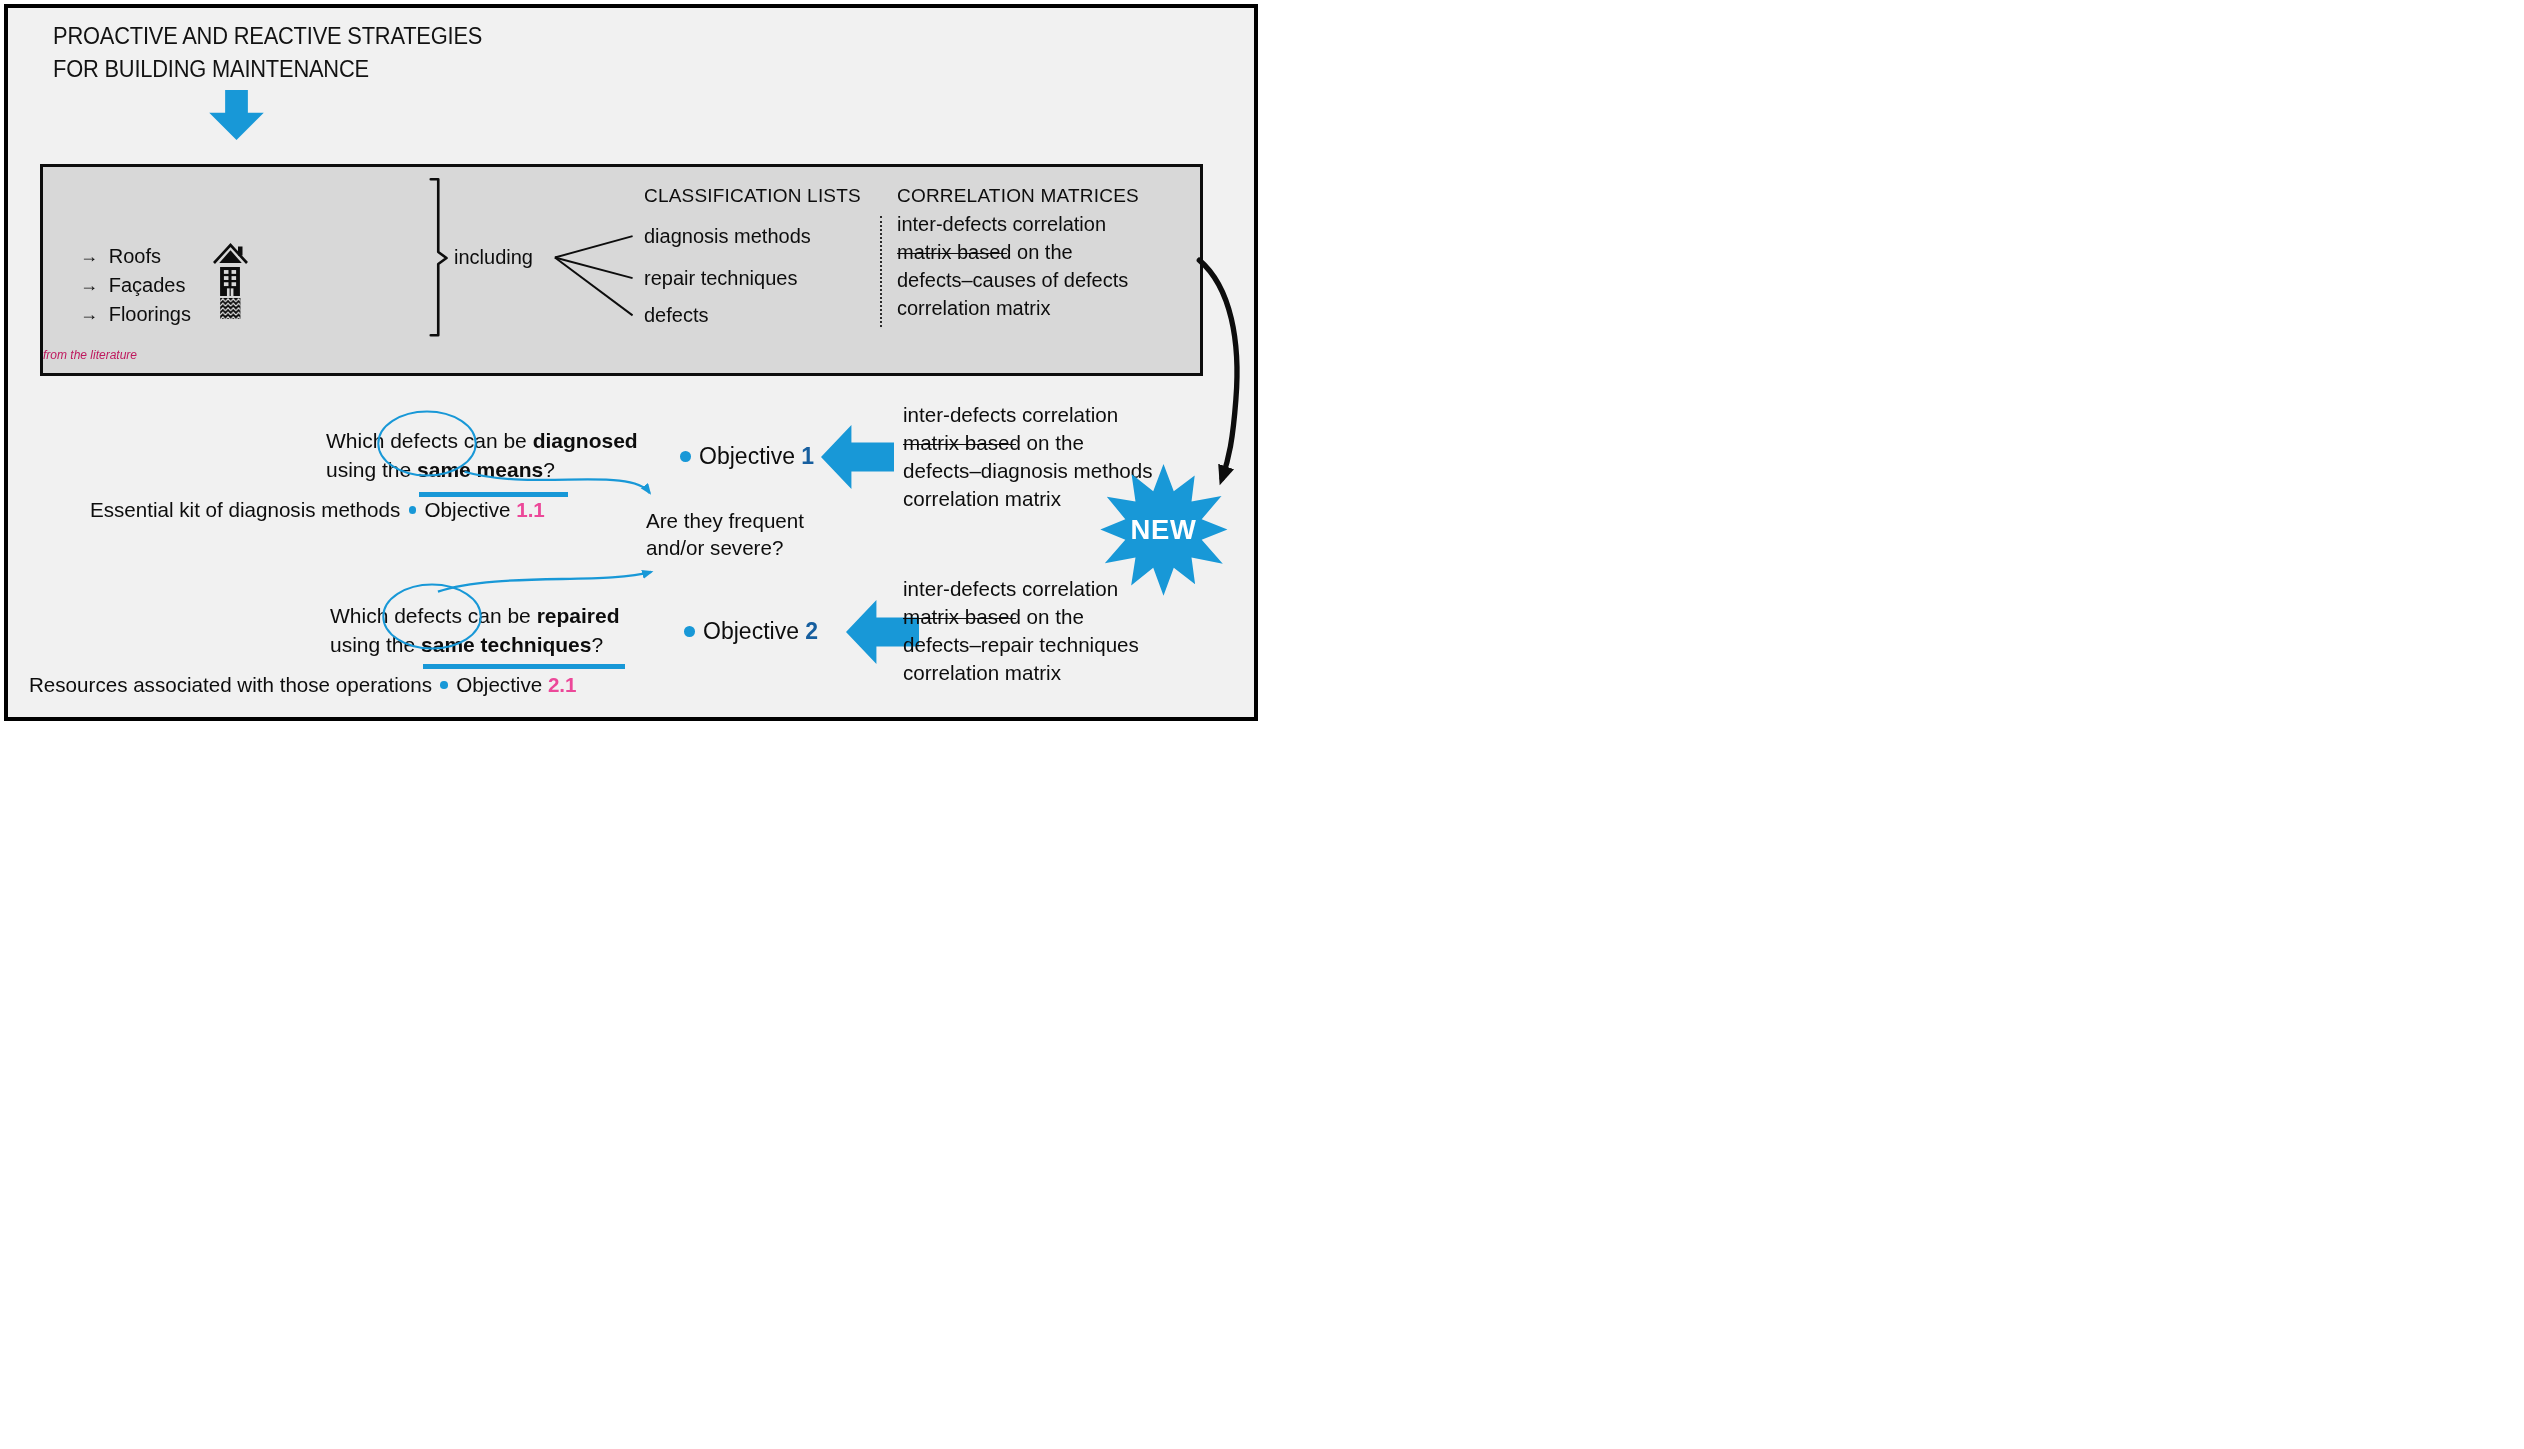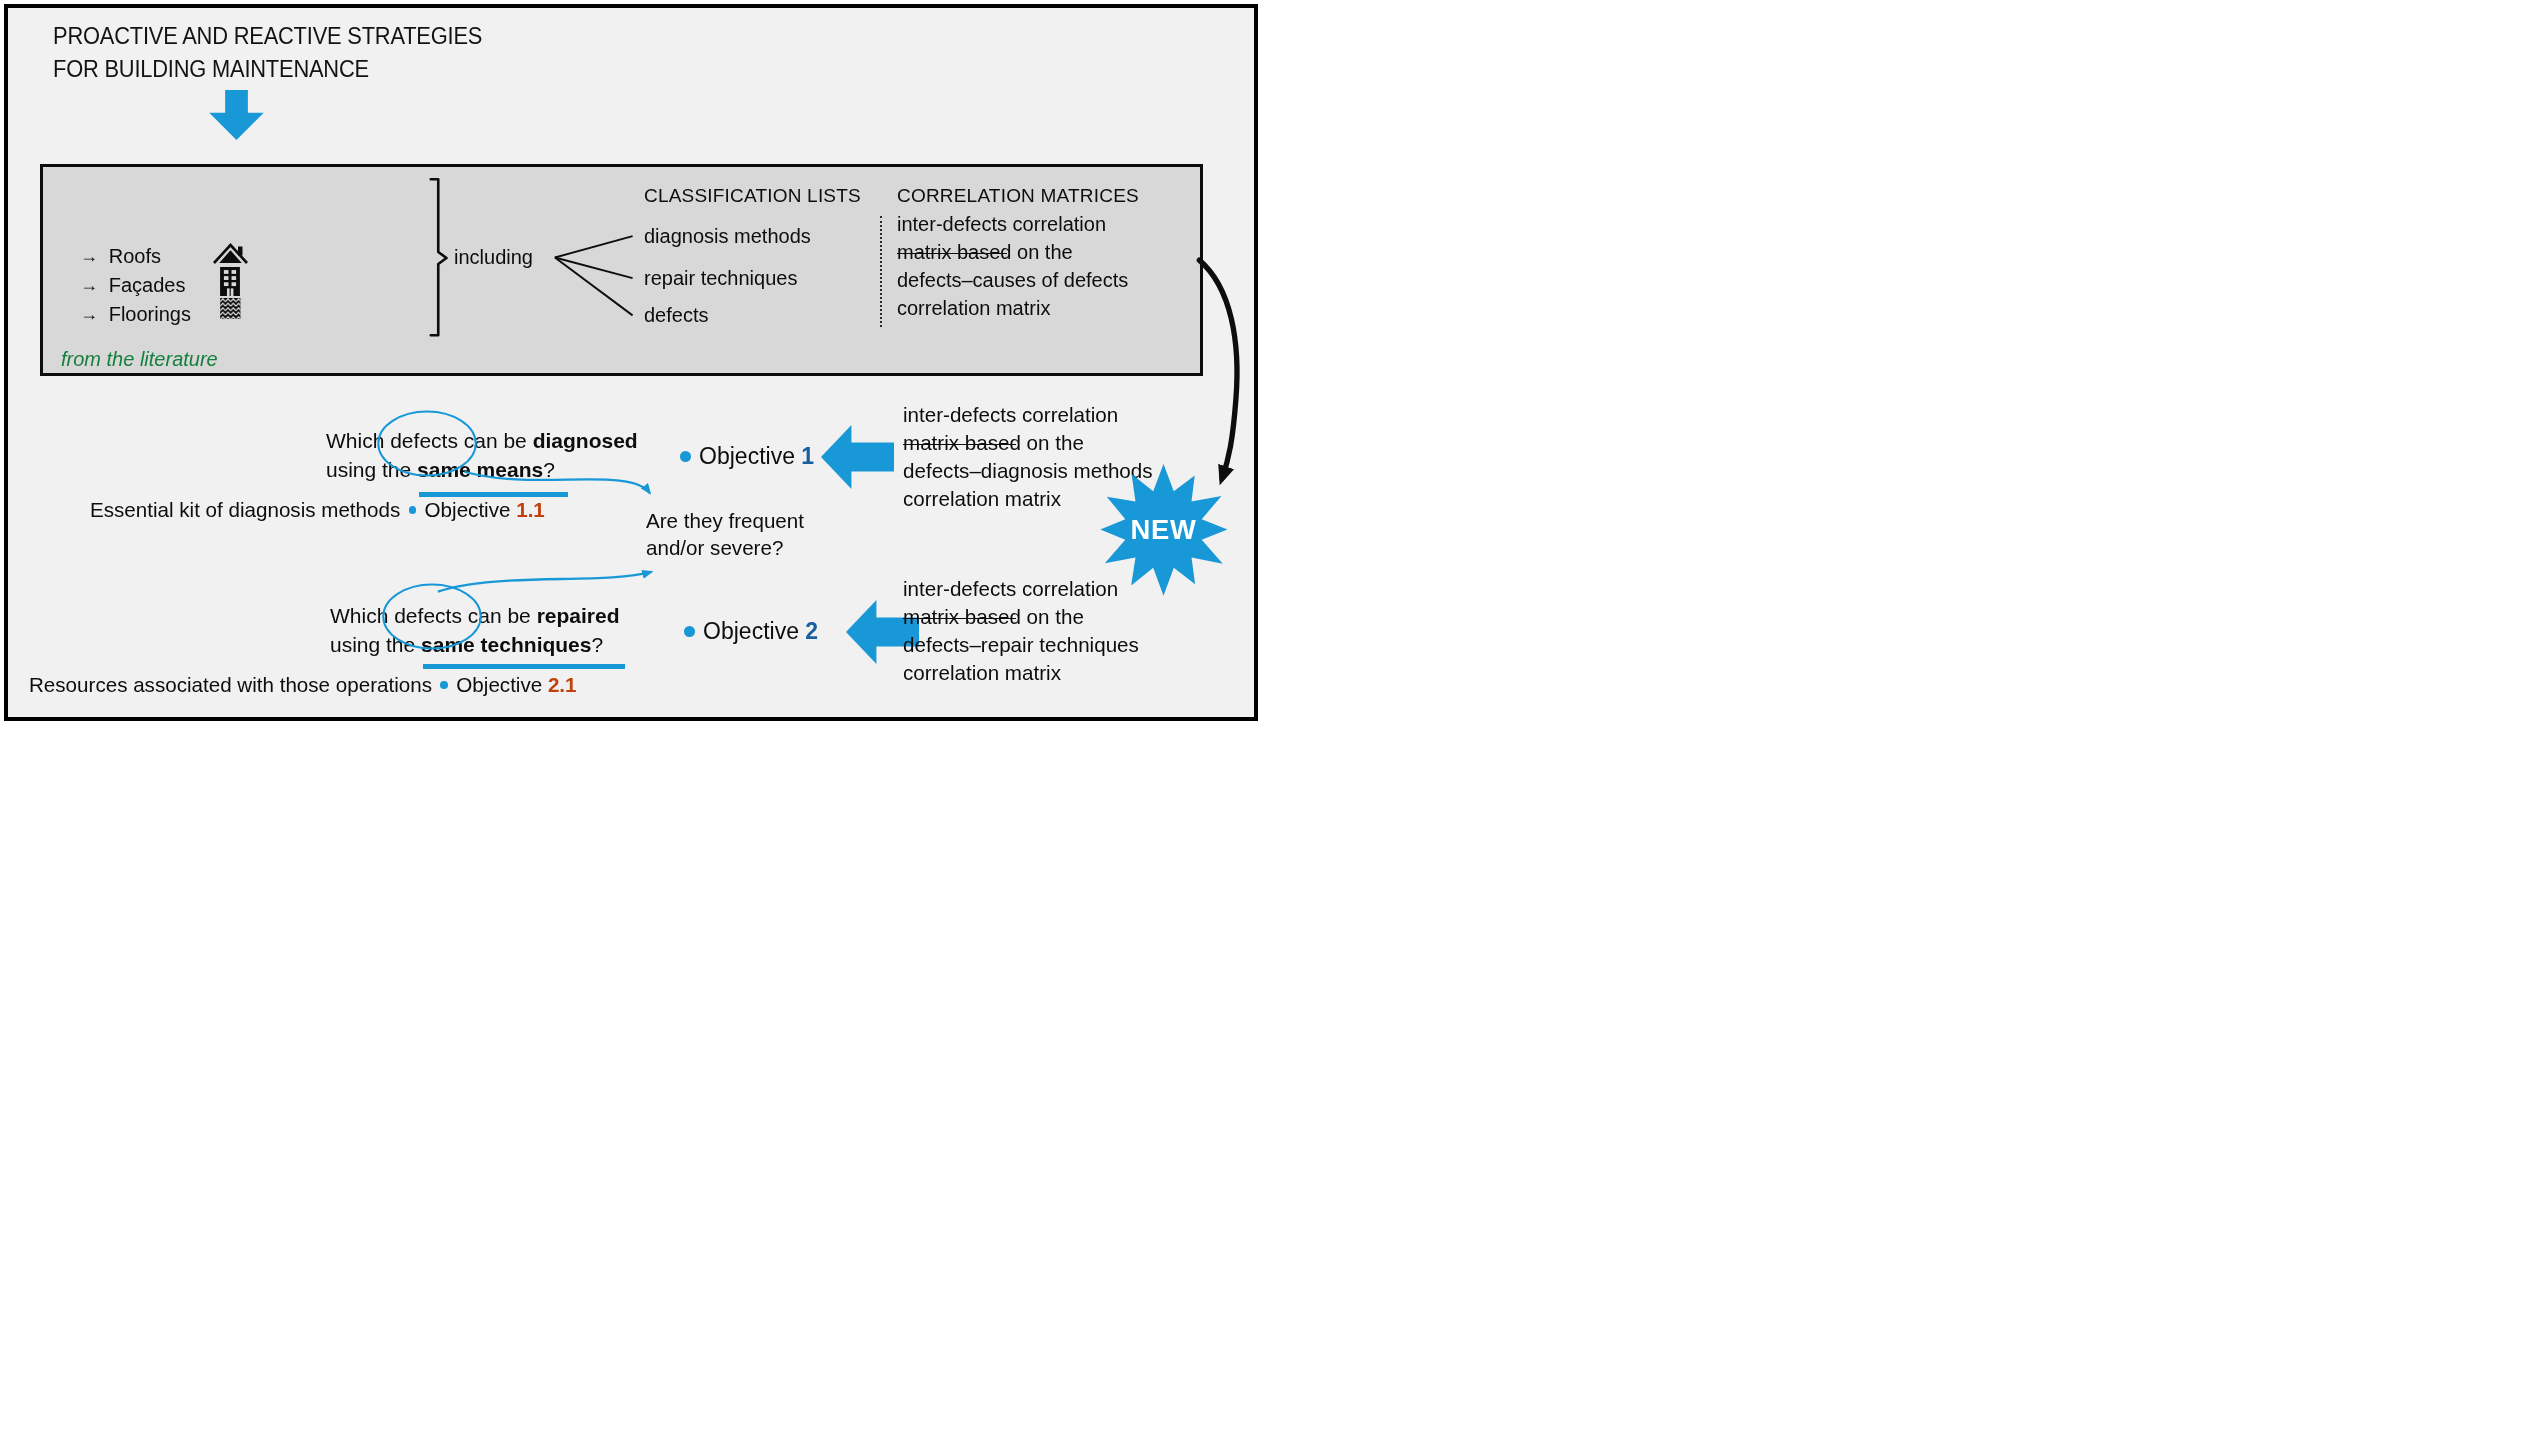--- a/index.html
+++ b/index.html
@@ -12,32 +12,32 @@
 
   .gray-box{left:40px;top:164px;width:1157px;height:206px;background:#d8d8d8;border:3px solid #0d0d0d;}
   .gb-intro{left:26px;top:15px;font-size:20px;line-height:28px;}
   .gb-row{left:37px;font-size:20px;line-height:26px;display:flex;gap:10.7px;align-items:center;}
   .gb-arrow{font-size:18px;}
   .gb-sub{font-size:20px;line-height:26px;}
   .gb-head{font-size:19px;letter-spacing:0.2px;}
   .corr-par{left:854px;top:43px;font-size:20px;line-height:28px;}
   .u{border-bottom:1.9px solid #0d0d0d;padding-bottom:18px;}
   .dotted-div{left:837px;top:49px;height:111px;width:0;border-left:2.3px dotted #2a2a2a;}
-  .from-lit{left:18px;top:181px;font-size:20px;font-style:italic;color:#15803d;}
+  .from-lit{left:0;top:181px;font-size:12px;font-style:italic;color:#be185d;}
 
   .q{font-size:21px;line-height:29px;}
   .q b{font-weight:bold;}
   .blue-underline{height:5.3px;background:#1898d7;}
 
   .obj-row{display:flex;align-items:center;gap:8.4px;font-size:23px;}
   .obj-bullet{width:10.7px;height:10.7px;border-radius:50%;background:#1898d7;display:inline-block;}
   .obj-num{font-weight:bold;color:#175f9f;}
   .sub-row{display:flex;align-items:center;gap:8.4px;font-size:20.6px;}
   .sub-bullet{width:7.6px;height:7.6px;border-radius:50%;background:#1898d7;display:inline-block;}
-  .sub-num{font-weight:bold;color:#c2410c;text-align:center;}
+  .sub-num{font-weight:bold;color:#ec4899;text-align:center;}
 
   .matrix-block{font-size:20.6px;line-height:28px;}
   .matrix-block .b{font-weight:normal;text-align:right;}
 
   .freq{font-size:20.6px;line-height:27px;}
 
   .new-text{fill:#ffffff;font-family:"Liberation Sans",sans-serif;font-weight:bold;font-size:36px;letter-spacing:1px;}
 </style>
 </head>
 <body>

